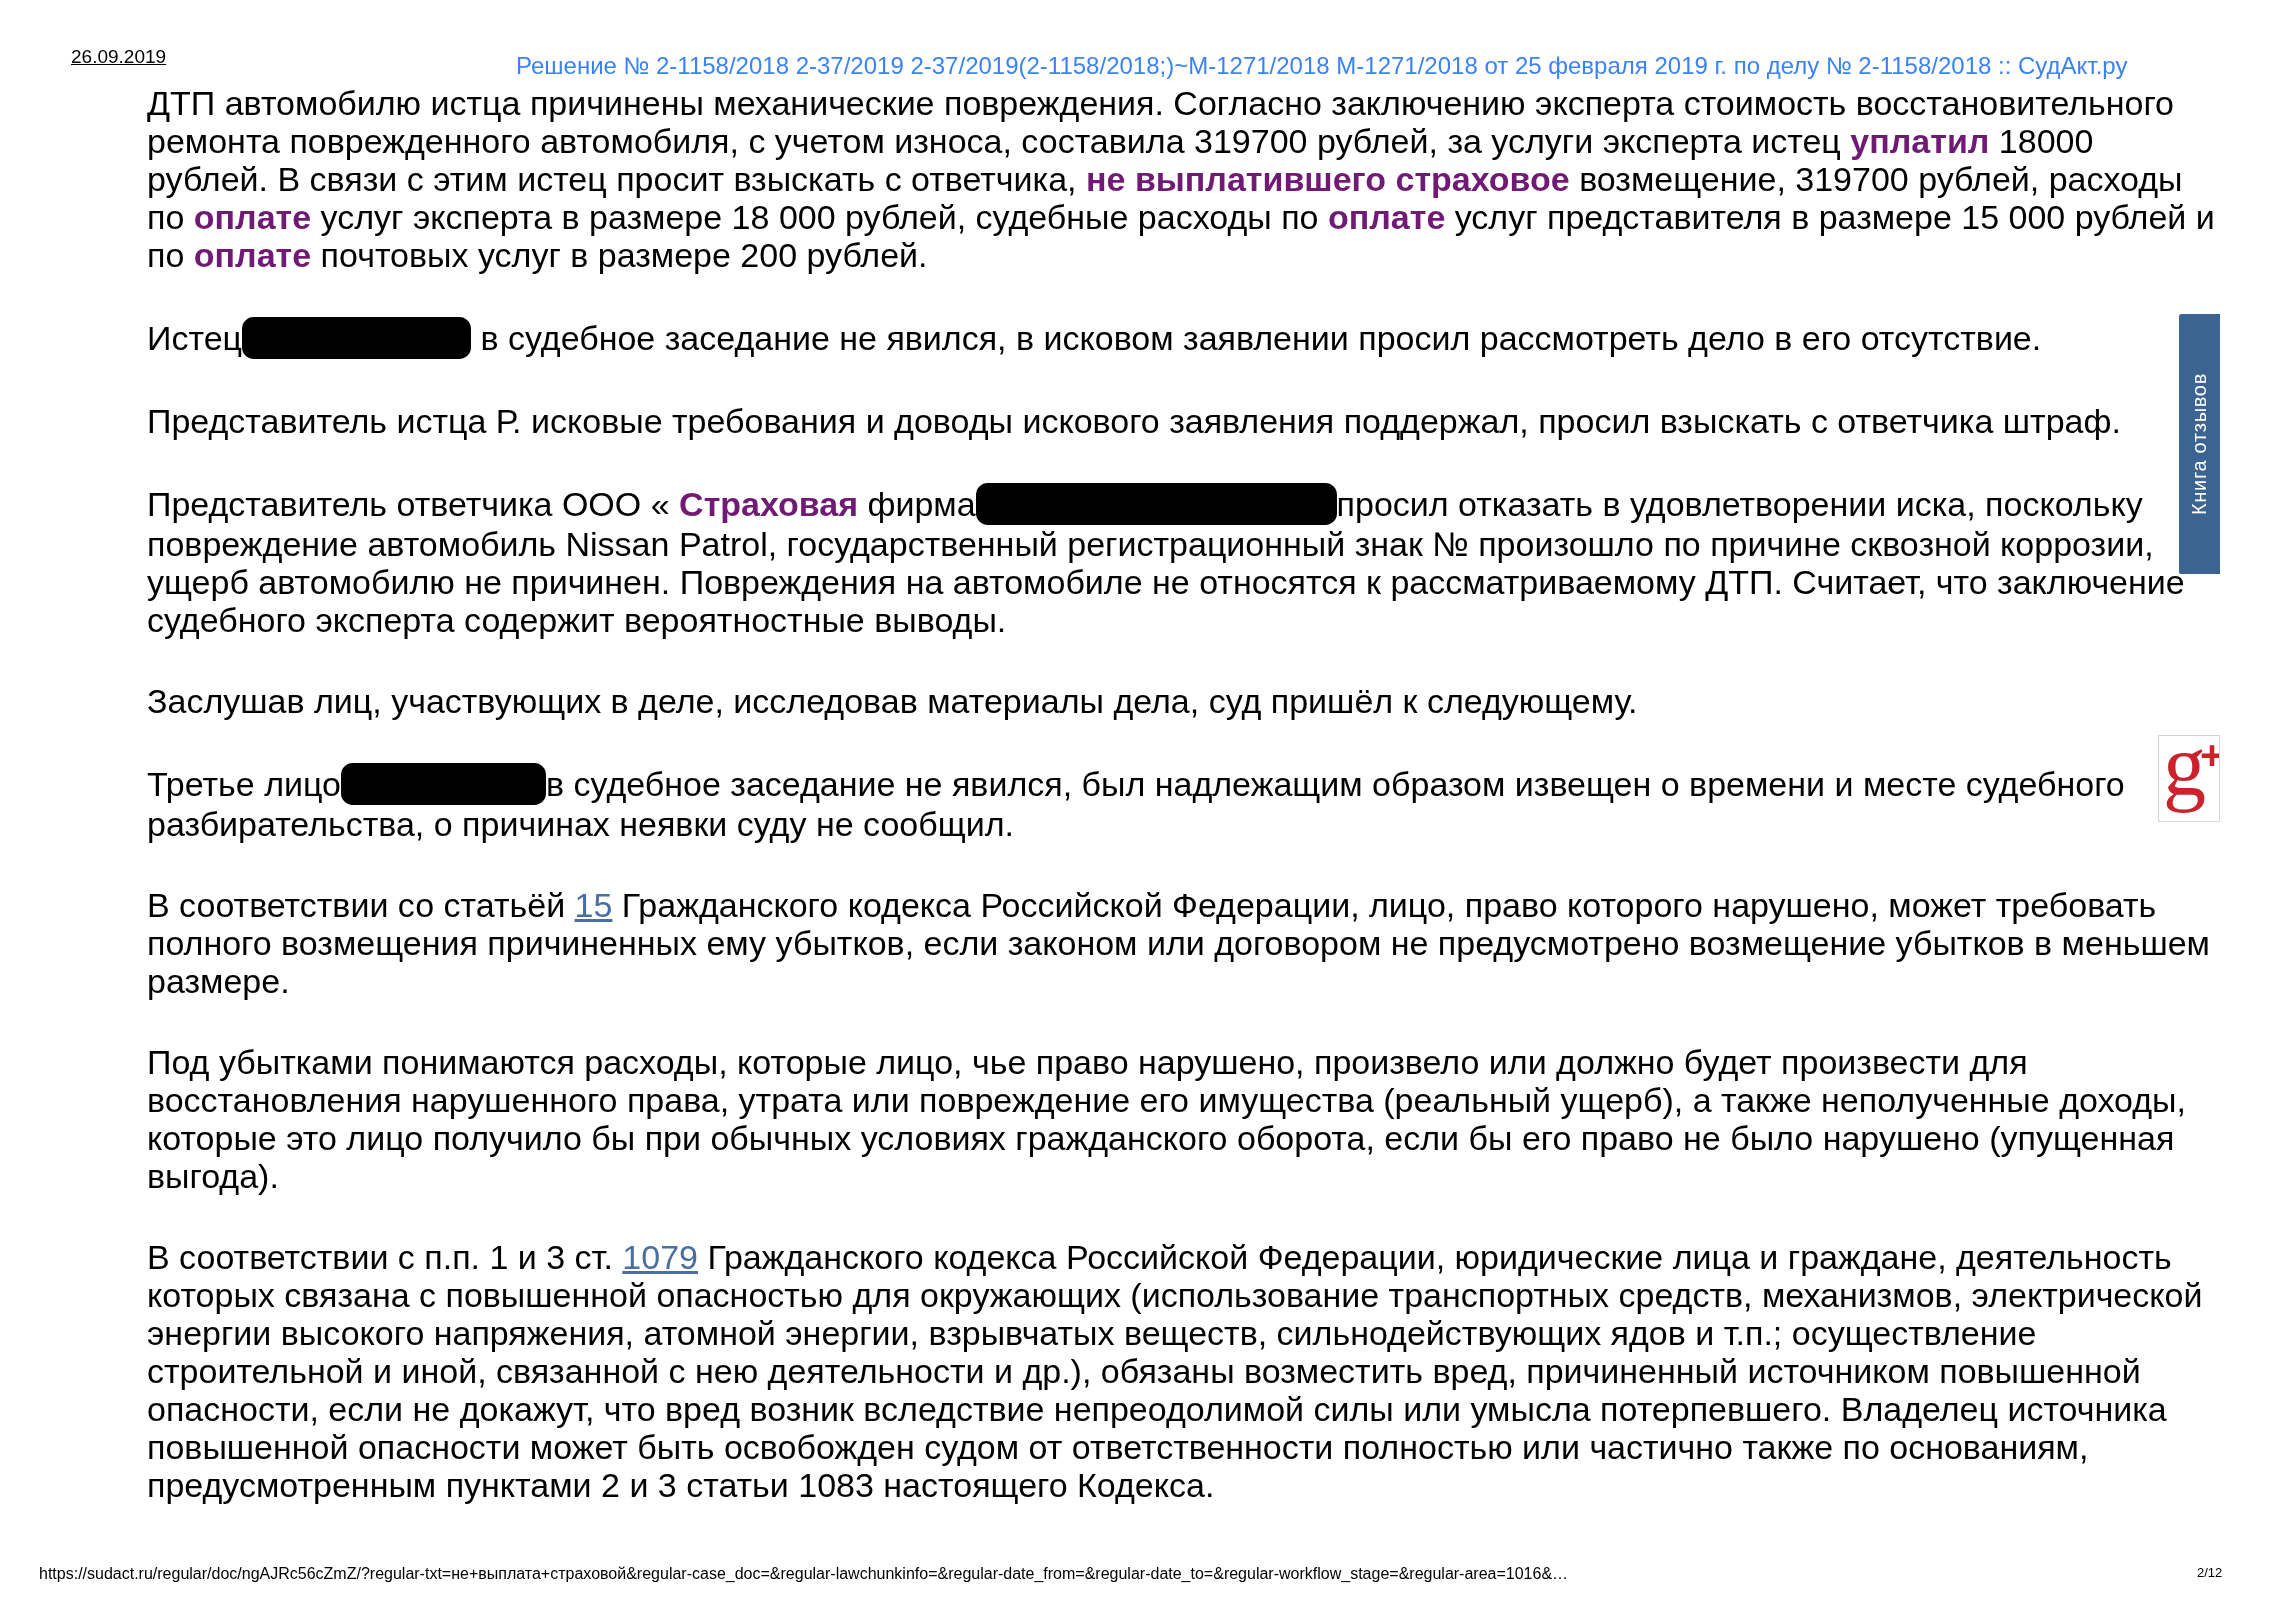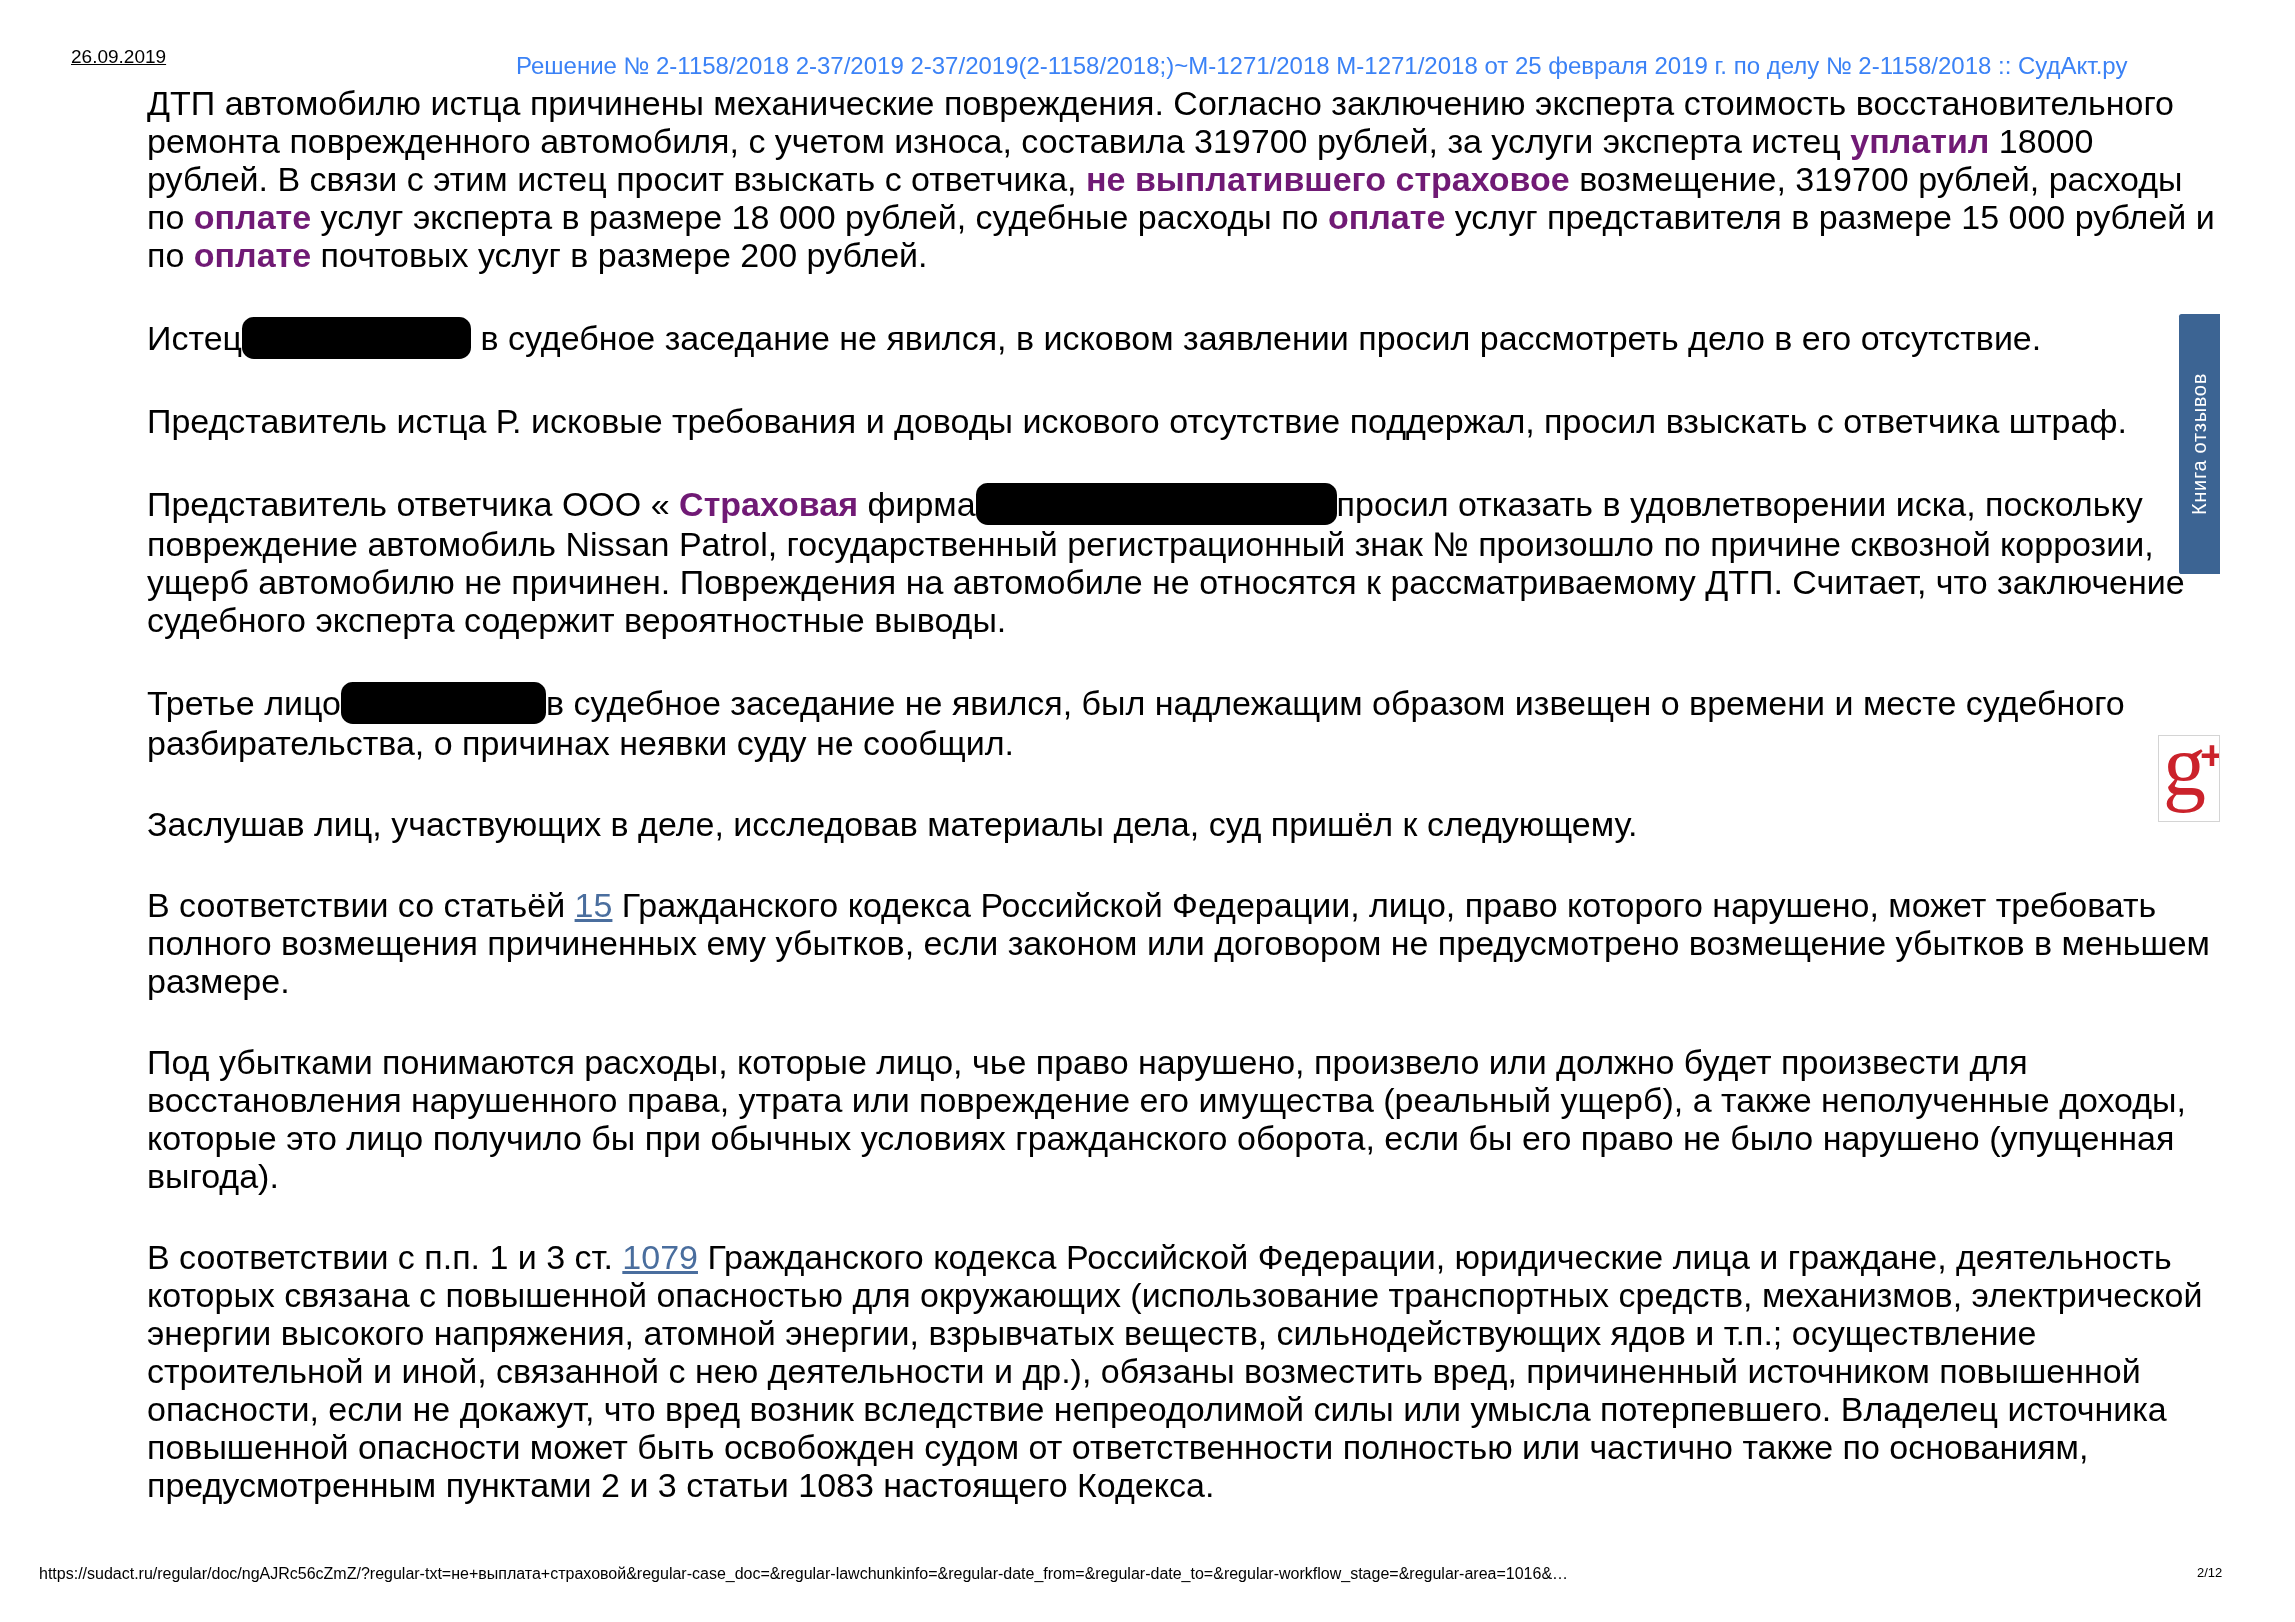--- a/index.html
+++ b/index.html
@@ -86,24 +86,24 @@
 </style>
 </head>
 <body>
 
 <div class="hdr-date">26.09.2019</div>
 <div class="hdr-title">Решение № 2-1158/2018 2-37/2019 2-37/2019(2-1158/2018;)~М-1271/2018 М-1271/2018 от 25 февраля 2019 г. по делу № 2-1158/2018 :: СудАкт.ру</div>
 
 <main class="doc">
     <p class="para"><span>ДТП автомобилю истца причинены механические повреждения. Согласно заключению эксперта стоимость восстановительного ремонта поврежденного автомобиля, с учетом износа, составила 319700 рублей, за услуги эксперта истец </span><span class="hl">уплатил</span><span> 18000 рублей. В связи с этим истец просит взыскать с ответчика, </span><span class="hl">не выплатившего страховое</span><span> возмещение, 319700 рублей, расходы по </span><span class="hl">оплате</span><span> услуг эксперта в размере 18 000 рублей, судебные расходы по </span><span class="hl">оплате</span><span> услуг представителя в размере 15 000 рублей и по </span><span class="hl">оплате</span><span> почтовых услуг в размере 200 рублей.</span></p>
     <p class="para"><span>Истец</span><span class="redaction" style="width: 229px;"></span><span> в судебное заседание не явился, в исковом заявлении просил рассмотреть дело в его отсутствие.</span></p>
-    <p class="para"><span>Представитель истца Р. исковые требования и доводы искового отсутствие поддержал, просил взыскать с ответчика штраф.</span></p>
+    <p class="para"><span>Представитель истца Р. исковые требования и доводы искового заявления поддержал, просил взыскать с ответчика штраф.</span></p>
     <p class="para"><span>Представитель ответчика ООО « </span><span class="hl">Страховая</span><span> фирма</span><span class="redaction" style="width: 361px;"></span><span>просил отказать в удовлетворении иска, поскольку повреждение автомобиль Nissan Patrol, государственный регистрационный знак № произошло по причине сквозной коррозии, ущерб автомобилю не причинен. Повреждения на автомобиле не относятся к рассматриваемому ДТП. Считает, что заключение судебного эксперта содержит вероятностные выводы.</span></p>
+    <p class="para"><span>Заслушав лиц, участвующих в деле, исследовав материалы дела, суд пришёл к следующему.</span></p>
     <p class="para"><span>Третье лицо</span><span class="redaction" style="width: 205px;"></span><span>в судебное заседание не явился, был надлежащим образом извещен о времени и месте судебного разбирательства, о причинах неявки суду не сообщил.</span></p>
-    <p class="para"><span>Заслушав лиц, участвующих в деле, исследовав материалы дела, суд пришёл к следующему.</span></p>
     <p class="para"><span>В соответствии со статьёй </span><a class="law-link" href="#">15</a><span> Гражданского кодекса Российской Федерации, лицо, право которого нарушено, может требовать полного возмещения причиненных ему убытков, если законом или договором не предусмотрено возмещение убытков в меньшем размере.</span></p>
     <p class="para"><span>Под убытками понимаются расходы, которые лицо, чье право нарушено, произвело или должно будет произвести для восстановления нарушенного права, утрата или повреждение его имущества (реальный ущерб), а также неполученные доходы, которые это лицо получило бы при обычных условиях гражданского оборота, если бы его право не было нарушено (упущенная выгода).</span></p>
     <p class="para"><span>В соответствии с п.п. 1 и 3 ст. </span><a class="law-link" href="#">1079</a><span> Гражданского кодекса Российской Федерации, юридические лица и граждане, деятельность которых связана с повышенной опасностью для окружающих (использование транспортных средств, механизмов, электрической энергии высокого напряжения, атомной энергии, взрывчатых веществ, сильнодействующих ядов и т.п.; осуществление строительной и иной, связанной с нею деятельности и др.), обязаны возместить вред, причиненный источником повышенной опасности, если не докажут, что вред возник вследствие непреодолимой силы или умысла потерпевшего. Владелец источника повышенной опасности может быть освобожден судом от ответственности полностью или частично также по основаниям, предусмотренным пунктами 2 и 3 статьи 1083 настоящего Кодекса.</span></p>
   </main>
 
 <div class="feedback-banner">
   <span class="vtxt">Книга отзывов</span>
 </div>
 
 <div class="gplus-box">

